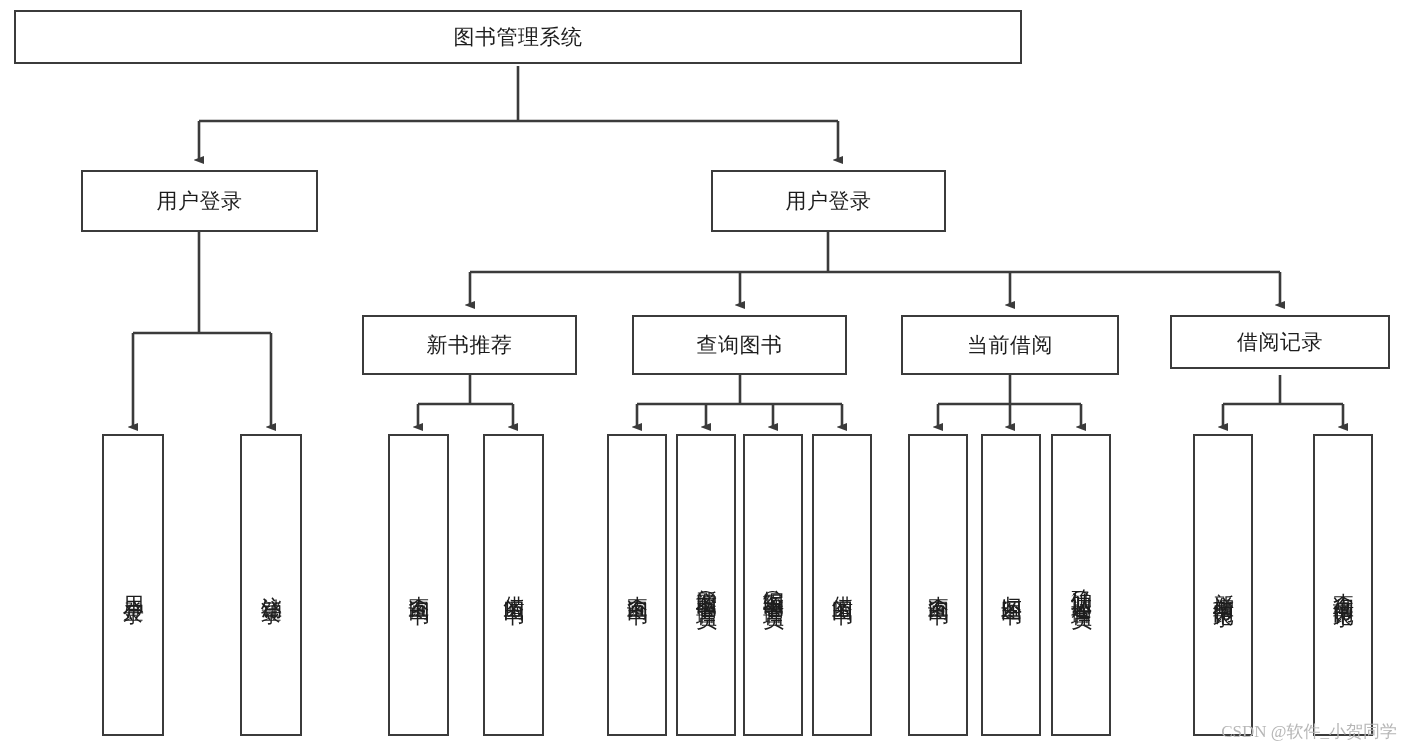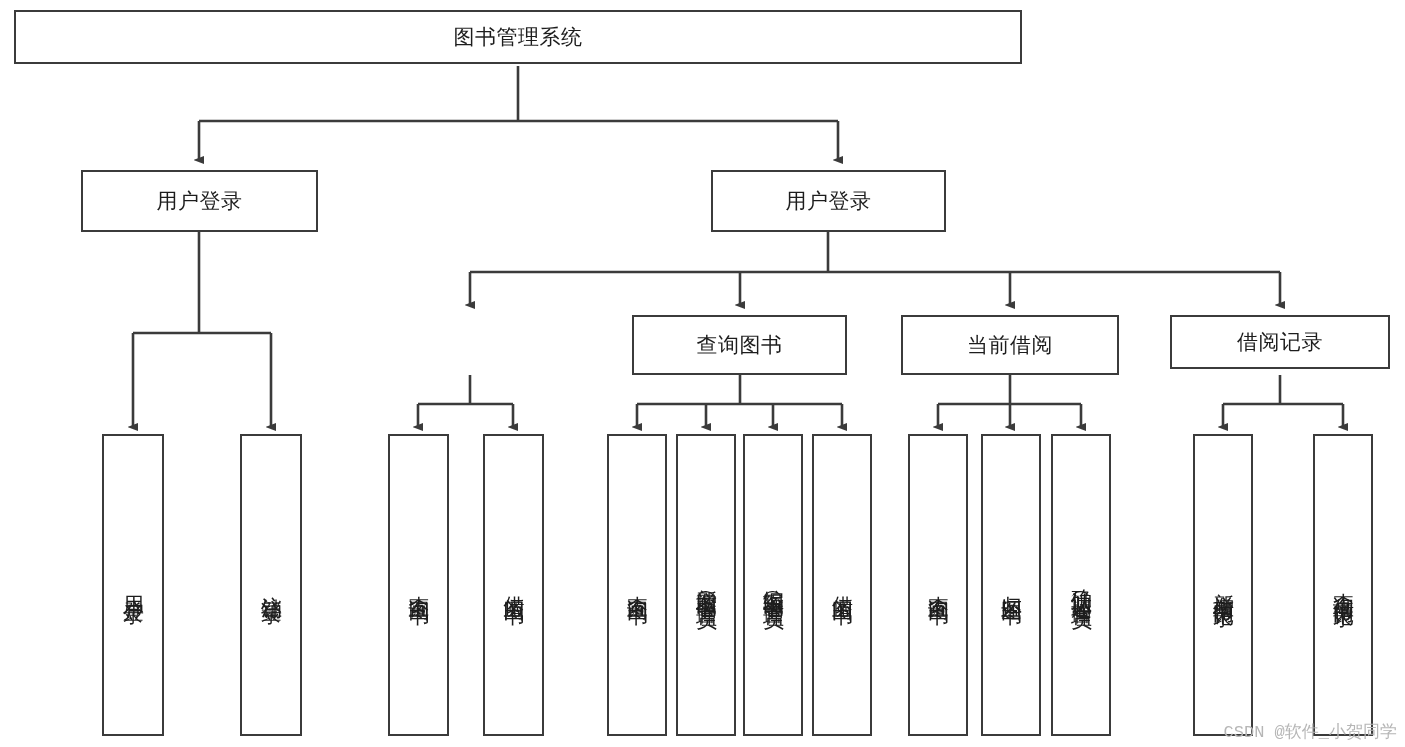--- a/index.html
+++ b/index.html
@@ -57,21 +57,21 @@
   .root-node {
     font-size: 22px;
   }
   .watermark {
     position: absolute;
     right: 8px;
     bottom: 4px;
     font-size: 17px;
     color: #b6b6b6;
     white-space: nowrap;
-    font-family: Liberation Mono, monospace;
+    font-family: Liberation Serif, serif;
     margin-left: 36px;
   }
 </style>
 </head>
 <body>
 
 <div id="canvas">
 
   <svg id="wires" viewBox="0 0 1405 747" xmlns="http://www.w3.org/2000/svg">
     <defs>
@@ -130,20 +130,23 @@
     <span>图书管理系统</span>
   </div>
 
   <div class="node horiz" style="left:81px; top:170px; width:237px; height:62px;">
     <span>用户登录</span>
   </div>
   <div class="node horiz" style="left:711px; top:170px; width:235px; height:62px;">
     <span>用户登录</span>
   </div>
 
+  <div class="node horiz" style="left:362px; top:315px; width:215px; height:60px;">
+    <span>新书推荐</span>
+  </div>
   <div class="node horiz" style="left:632px; top:315px; width:215px; height:60px;">
     <span>查询图书</span>
   </div>
   <div class="node horiz" style="left:901px; top:315px; width:218px; height:60px;">
     <span>当前借阅</span>
   </div>
   <div class="node horiz" style="left:1170px; top:315px; width:220px; height:54px;">
     <span>借阅记录</span>
   </div>
 

